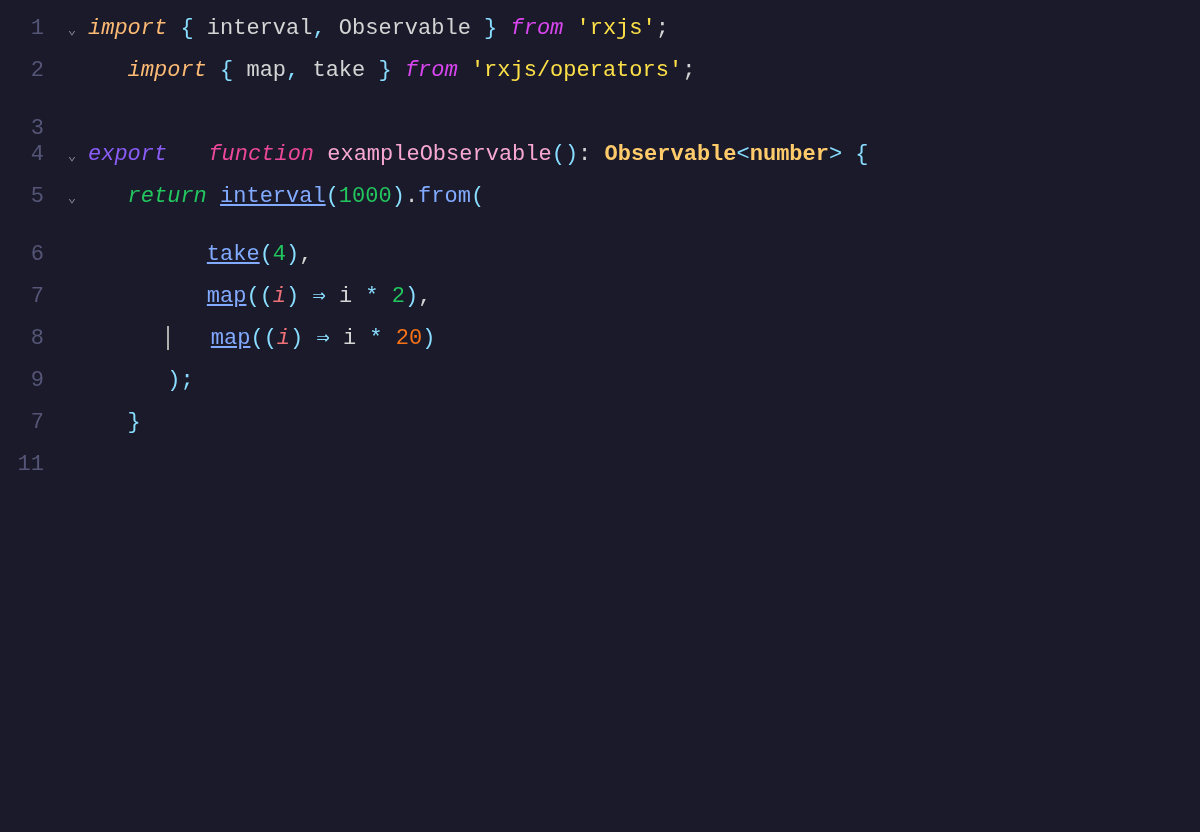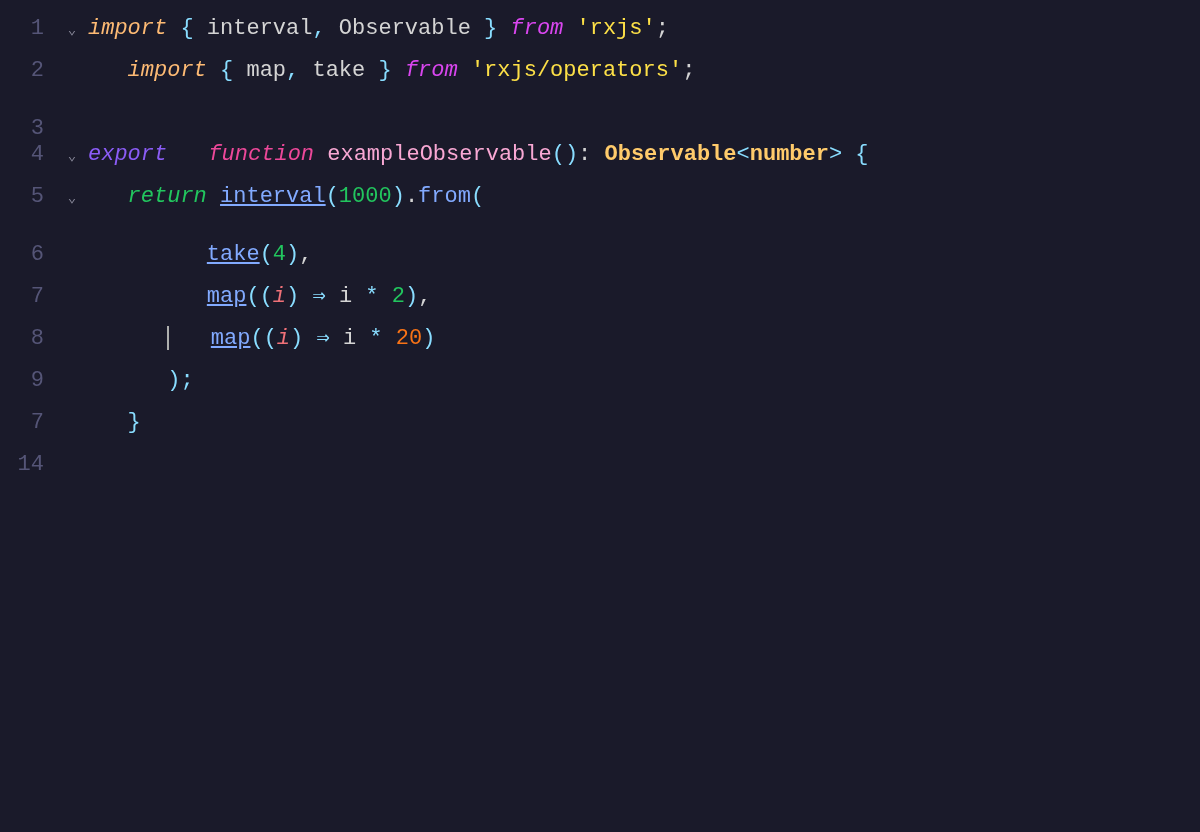--- a/index.html
+++ b/index.html
@@ -156,19 +156,19 @@
       <span class="line-content"><span class="plain">      </span><span class="punctuation">);</span></span>
     </div>
 
     <div class="line">
       <span class="line-number">7</span>
       <span class="fold-arrow empty"></span>
       <span class="line-content"><span class="plain">   </span><span class="punctuation">}</span></span>
     </div>
 
     <div class="line">
-      <span class="line-number">14</span>
+      <span class="line-number">11</span>
       <span class="fold-arrow empty"></span>
       <span class="line-content"></span>
     </div>
 
   </div>
 </div>
 
 </body></html>

